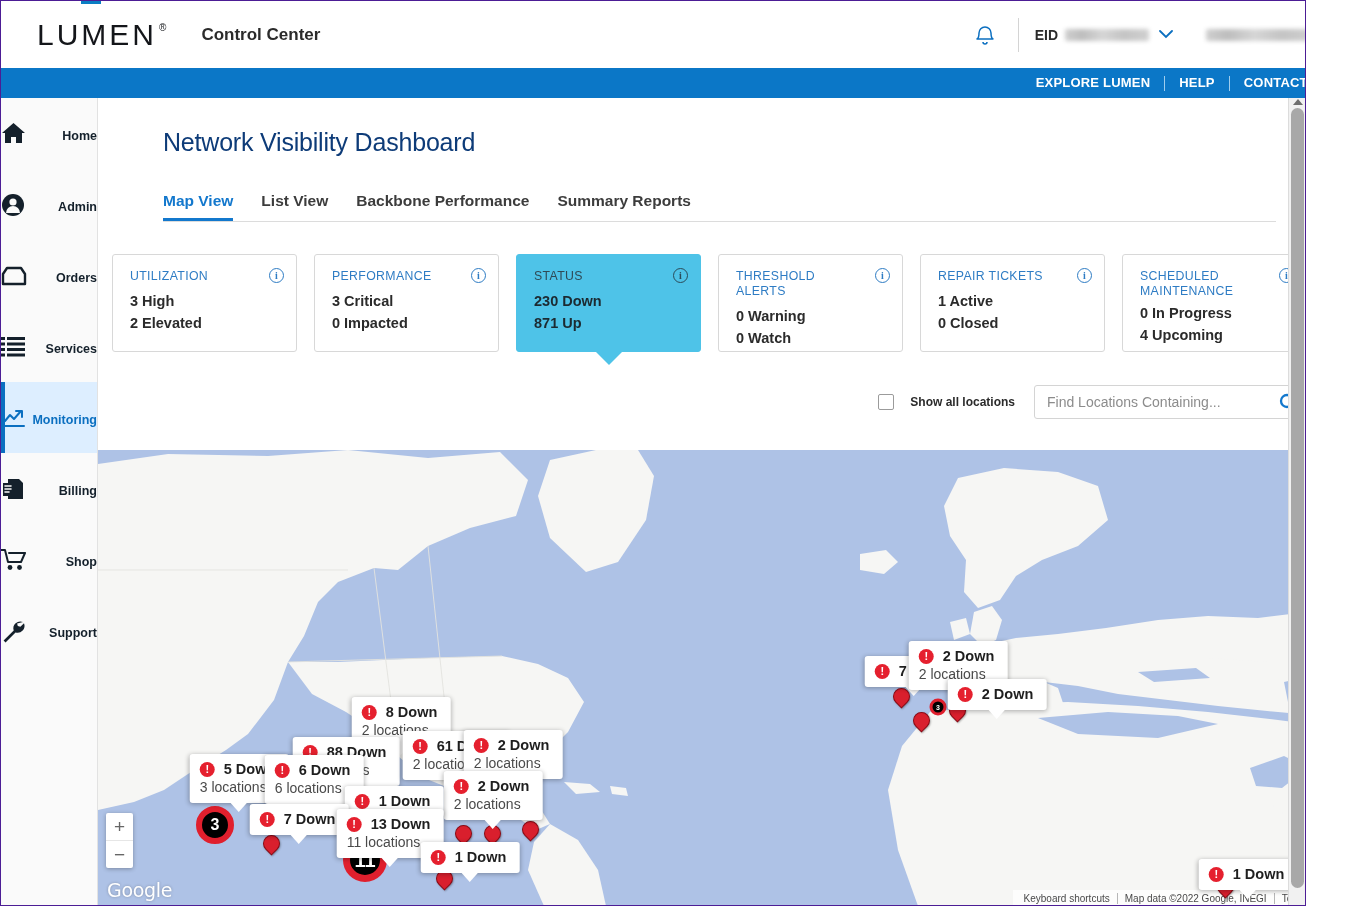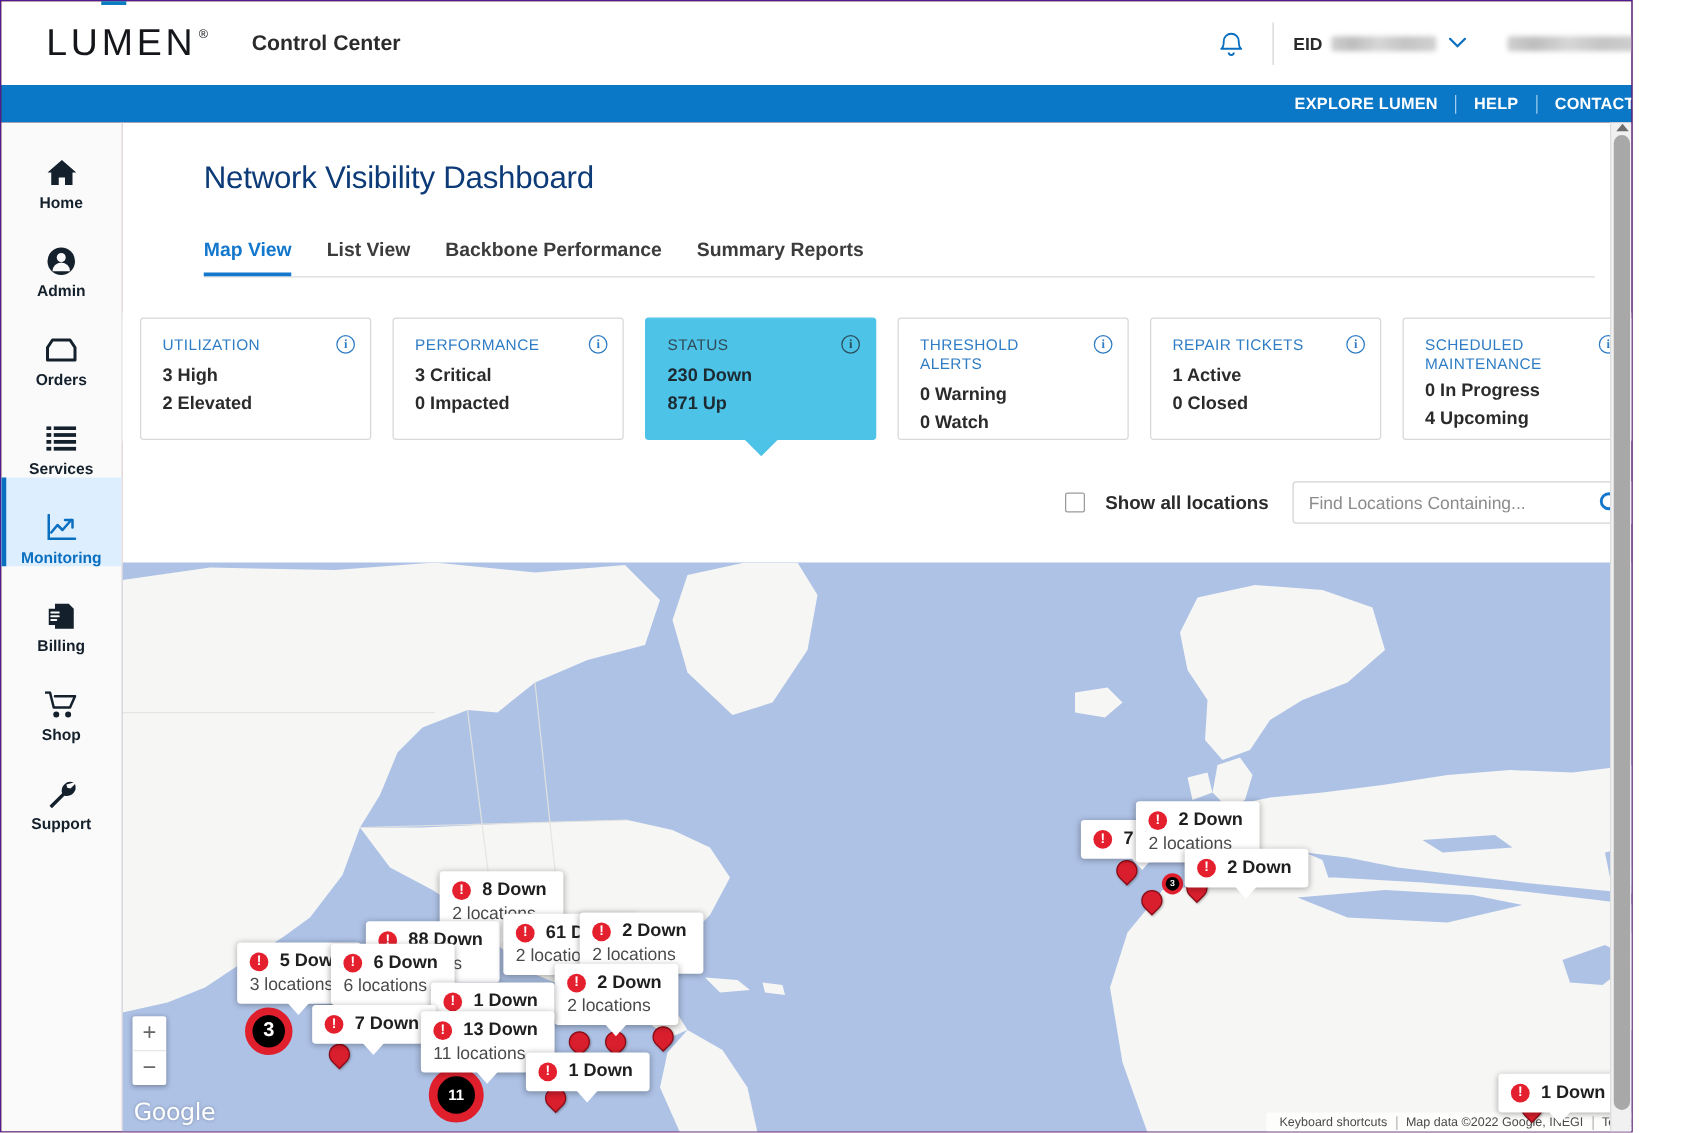--- a/index.html
+++ b/index.html
@@ -60,22 +60,22 @@
   }
   .bluebar .sep { width:1px; height:15px; background:#9ecdee; }
   .bluebar .last { padding-right:26px; }
 
   
   .sidebar {
     position:absolute; left:0; top:97px; width:97px; height:808px;
     background:#fafafa; border-right:1px solid #e2e2e2;
   }
   .nav-item {
-    height:71px; display:flex; flex-direction:column; align-items:center;
-    justify-content:flex-end; cursor:pointer; position:relative; color:#1b3a5c;
+    height:71px; display:flex; flex-direction:row; align-items:center;
+    justify-content:space-between; cursor:pointer; position:relative; color:#1b3a5c;
   }
   .nav-item .lbl { font-size:12.5px; font-weight:bold; margin-top:4px; color:#14202b; }
   .nav-item.active { background:#ddeeff; }
   .nav-item.active .lbl { color:#0b6fc0; }
   .nav-item.active:before {
     content:""; position:absolute; left:0; top:0; bottom:0; width:4px; background:#0b6fc0;
   }
   .nav-ico { height:26px; display:flex; align-items:center; }
 
   
@@ -127,21 +127,21 @@
     border-top:14px solid #4ec3e8;
   }
 
   
   .filter-row {
     display:flex; align-items:center; justify-content:flex-end;
     margin:33px 30px 0 0; height:34px;
   }
   .chk-wrap { display:flex; align-items:center; cursor:pointer; margin-right:19px; }
   .chk { width:16px; height:16px; border:1.5px solid #9b9b9b; border-radius:2px; background:#fff; }
-  .chk-lbl { margin-left:16px; font-size:15px; font-weight:bold; color:#2b2b2b; }
+  .chk-lbl { margin-left:16px; font-size:12px; font-weight:bold; color:#2b2b2b; }
   .search {
     width:277px; height:34px; border:1px solid #d4d4d4; border-radius:3px;
     display:flex; align-items:center; background:#fff;
   }
   .search input {
     border:0; outline:0; flex:1; height:30px; padding:0 10px 0 12px;
     font-size:14px; color:#2b2b2b; font-family:"Liberation Sans", sans-serif; background:transparent;
   }
   .search input::placeholder { color:#8c8c8c; }
   .search .mag { padding-right:12px; display:flex; align-items:center; cursor:pointer; }
@@ -537,21 +537,21 @@
           </div>
           <div class="pin" style="left: 1128px; top: 453px;">
             <i></i>
           </div>
           <div class="pin" style="left: 804px; top: 263px;">
             <i></i>
           </div>
           <div class="cluster" style="left: 117px; top: 375px; width: 38px; height: 38px; font-size: 16px; border: 6px solid rgb(224, 31, 45);">
             <span>3</span>
           </div>
-          <div class="cluster" style="left: 267px; top: 426px; width: 44px; height: 44px; font-size: 12px; border: 7px solid rgb(224, 31, 45);">
+          <div class="cluster" style="left: 267px; top: 410px; width: 44px; height: 44px; font-size: 20px; border: 7px solid rgb(224, 31, 45);">
             <span>11</span>
           </div>
           <div class="cluster" style="left: 840px; top: 257px; width: 17px; height: 17px; font-size: 7px; border: 3px solid rgb(224, 31, 45);">
             <span>3</span>
           </div>
           <div class="bub" style="left: 303px; top: 296px;">
             <div class="l1">
               <span class="warn">!</span>
               <span class="dn">8 Down</span>
             </div>

